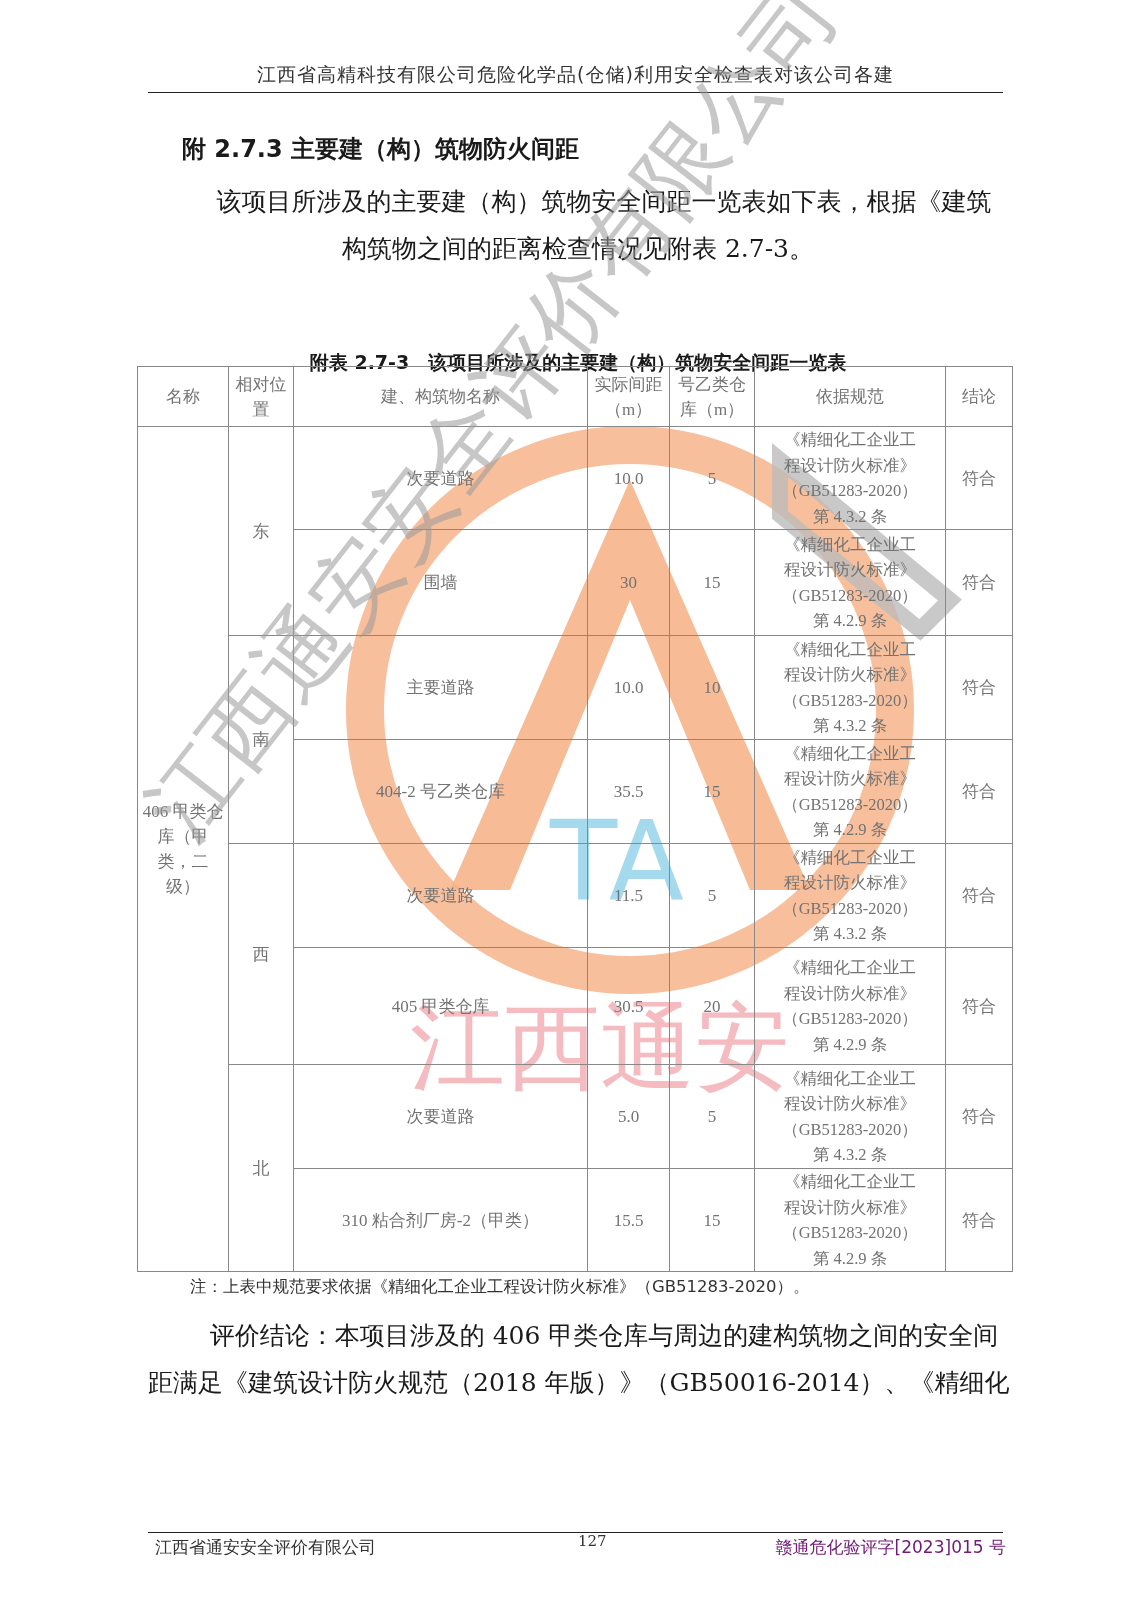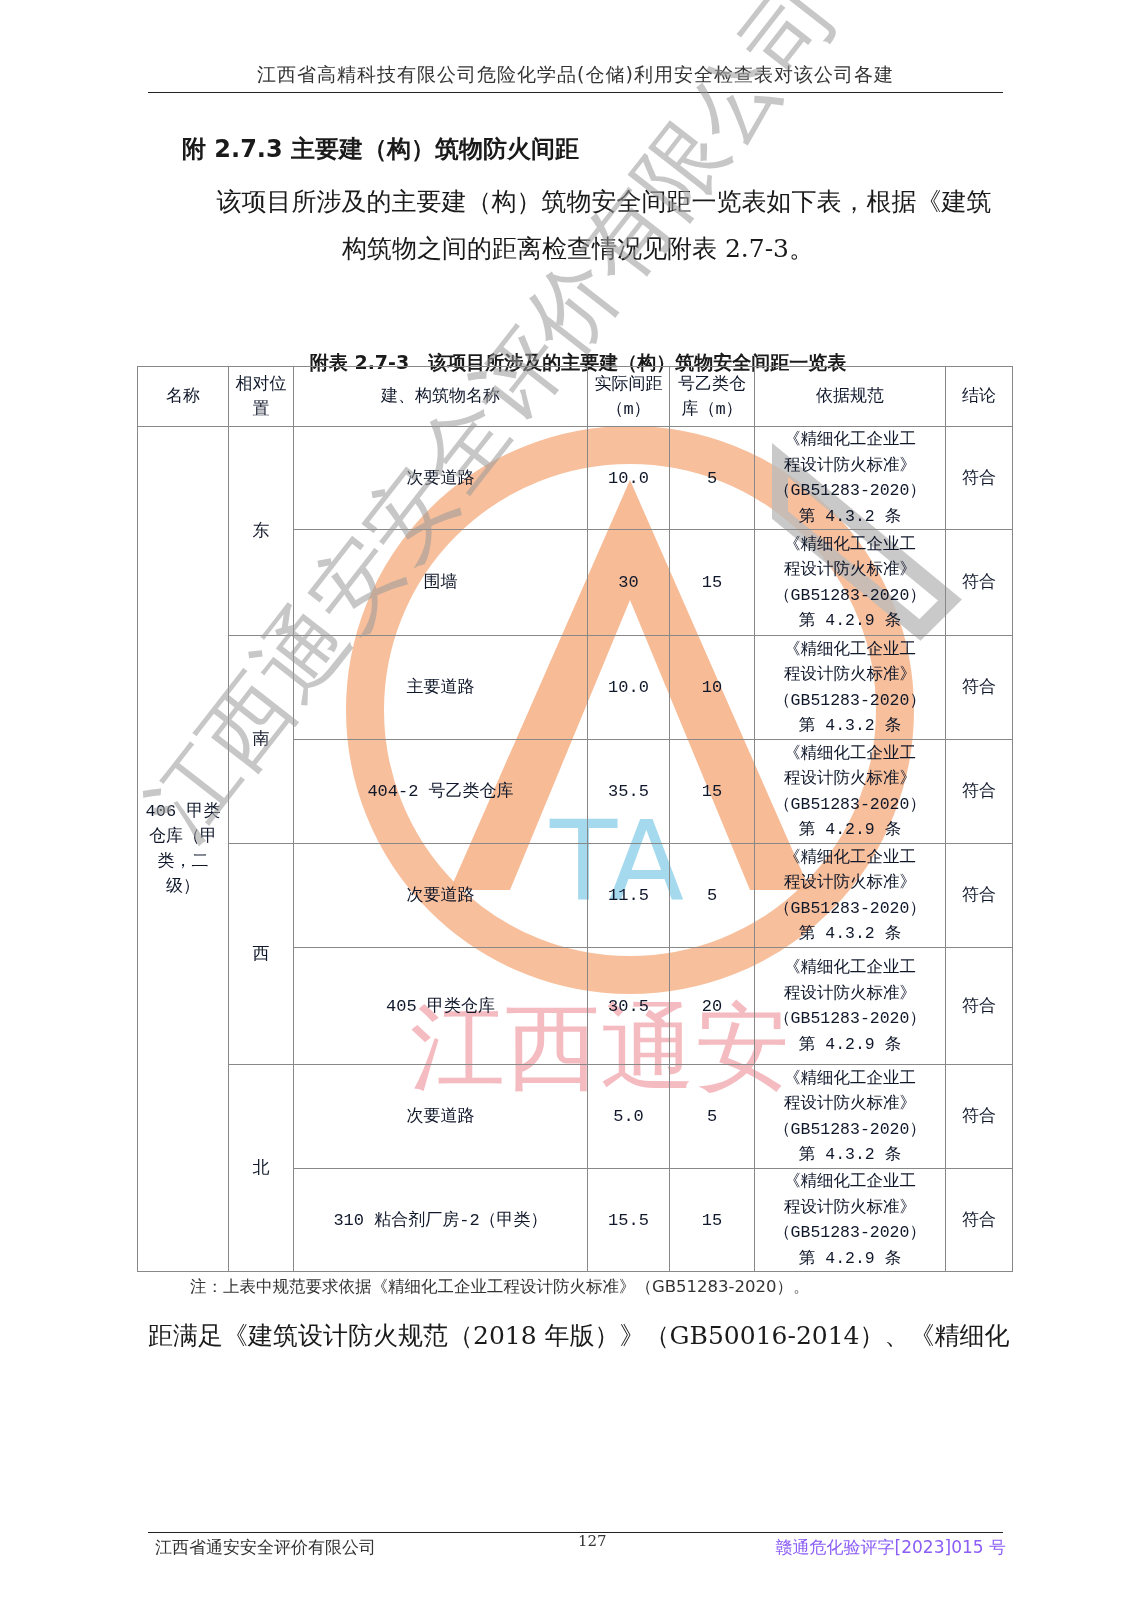--- a/index.html
+++ b/index.html
@@ -9,30 +9,30 @@
             font-size:19px; color:#333; letter-spacing:1px; font-family:"DejaVu Sans",sans-serif; }
   .header-rule { position:absolute; left:148px; top:92px; width:855px; height:0; border-top:1.5px solid #222; }
   .section-title { position:absolute; left:182px; top:133px; font-size:24px; font-weight:bold;
                    font-family:"DejaVu Sans",sans-serif; }
   .para { position:absolute; left:148px; width:860px; font-size:25px; line-height:47px;text-align:center; }
   .para .line { display:block; white-space:nowrap; }
   .indent { padding-left:52px; }
   .caption { position:absolute; left:148px; width:860px; top:337px; text-align:center;
              font-size:19px; font-weight:bold; font-family:"DejaVu Sans",sans-serif;margin-top:13px; }
   table.dist { position:absolute; left:137px; top:366px; border-collapse:collapse; table-layout:fixed;
-               font-size:17px; color:#0f172a; font-family:Liberation Mono, monospace; }
+               font-size:17px; color:#737373; font-family:Liberation Serif, serif; }
   table.dist td, table.dist th { border:1px solid #888; text-align:center; vertical-align:middle;
                font-weight:normal; padding:0 4px; line-height:25px; }
   table.dist th { height:59px; }
   table.dist td.basis { line-height:25.5px; font-size:16.5px; }
   .note { position:absolute; left:190px; top:1276px; font-size:16.5px; color:#333; font-family:"DejaVu Sans",sans-serif; }
   .footer-rule { position:absolute; left:148px; top:1532px; width:855px; border-top:1.5px solid #222; }
   .footer-left { position:absolute; left:155px; top:1536px; font-size:17px; color:#333; font-family:"DejaVu Sans",sans-serif; }
   .footer-center { position:absolute; left:578px; top:1532px; font-size:15px; color:#333; }
-  .footer-right { position:absolute; right:123px; top:1536px; font-size:17px; color:#8b5cf6; font-family:"DejaVu Sans",sans-serif; }
+  .footer-right { position:absolute; right:123px; top:1536px; font-size:17px; color:#701a75; font-family:"DejaVu Sans",sans-serif; }
   .watermark { position:absolute; pointer-events:none; }
 </style>
 </head>
 <body>
 
 <div class="header">江西省高精科技有限公司危险化学品(仓储)利用安全检查表对该公司各建</div>
 <div class="header-rule"></div>
 
 <div class="section-title">附 2.7.3 主要建（构）筑物防火间距</div>
 
@@ -135,19 +135,20 @@
       <td>符合</td>
     </tr>
   </tbody>
 </table>
 
 <div class="watermark" style="left:120px;top:790px;transform:rotate(-52deg);transform-origin:left top;font-size:88px;color:#9a9a9a;opacity:0.55;white-space:nowrap;font-family:'DejaVu Sans',sans-serif;">江西通安安全评价有限公司</div>
 
 <div class="note">注：上表中规范要求依据《精细化工企业工程设计防火标准》（GB51283-2020）。</div>
 
 <div class="para" style="top:1312px;">
+  <span class="line indent">评价结论：本项目涉及的 406 甲类仓库与周边的建构筑物之间的安全间</span>
   <span class="line">距满足《建筑设计防火规范（2018 年版）》（GB50016-2014）、《精细化</span>
 </div>
 
 <div class="footer-rule"></div>
 <div class="footer-left">江西省通安安全评价有限公司</div>
 <div class="footer-center">127</div>
 <div class="footer-right">赣通危化验评字[2023]015 号</div>
 
 </body></html>

